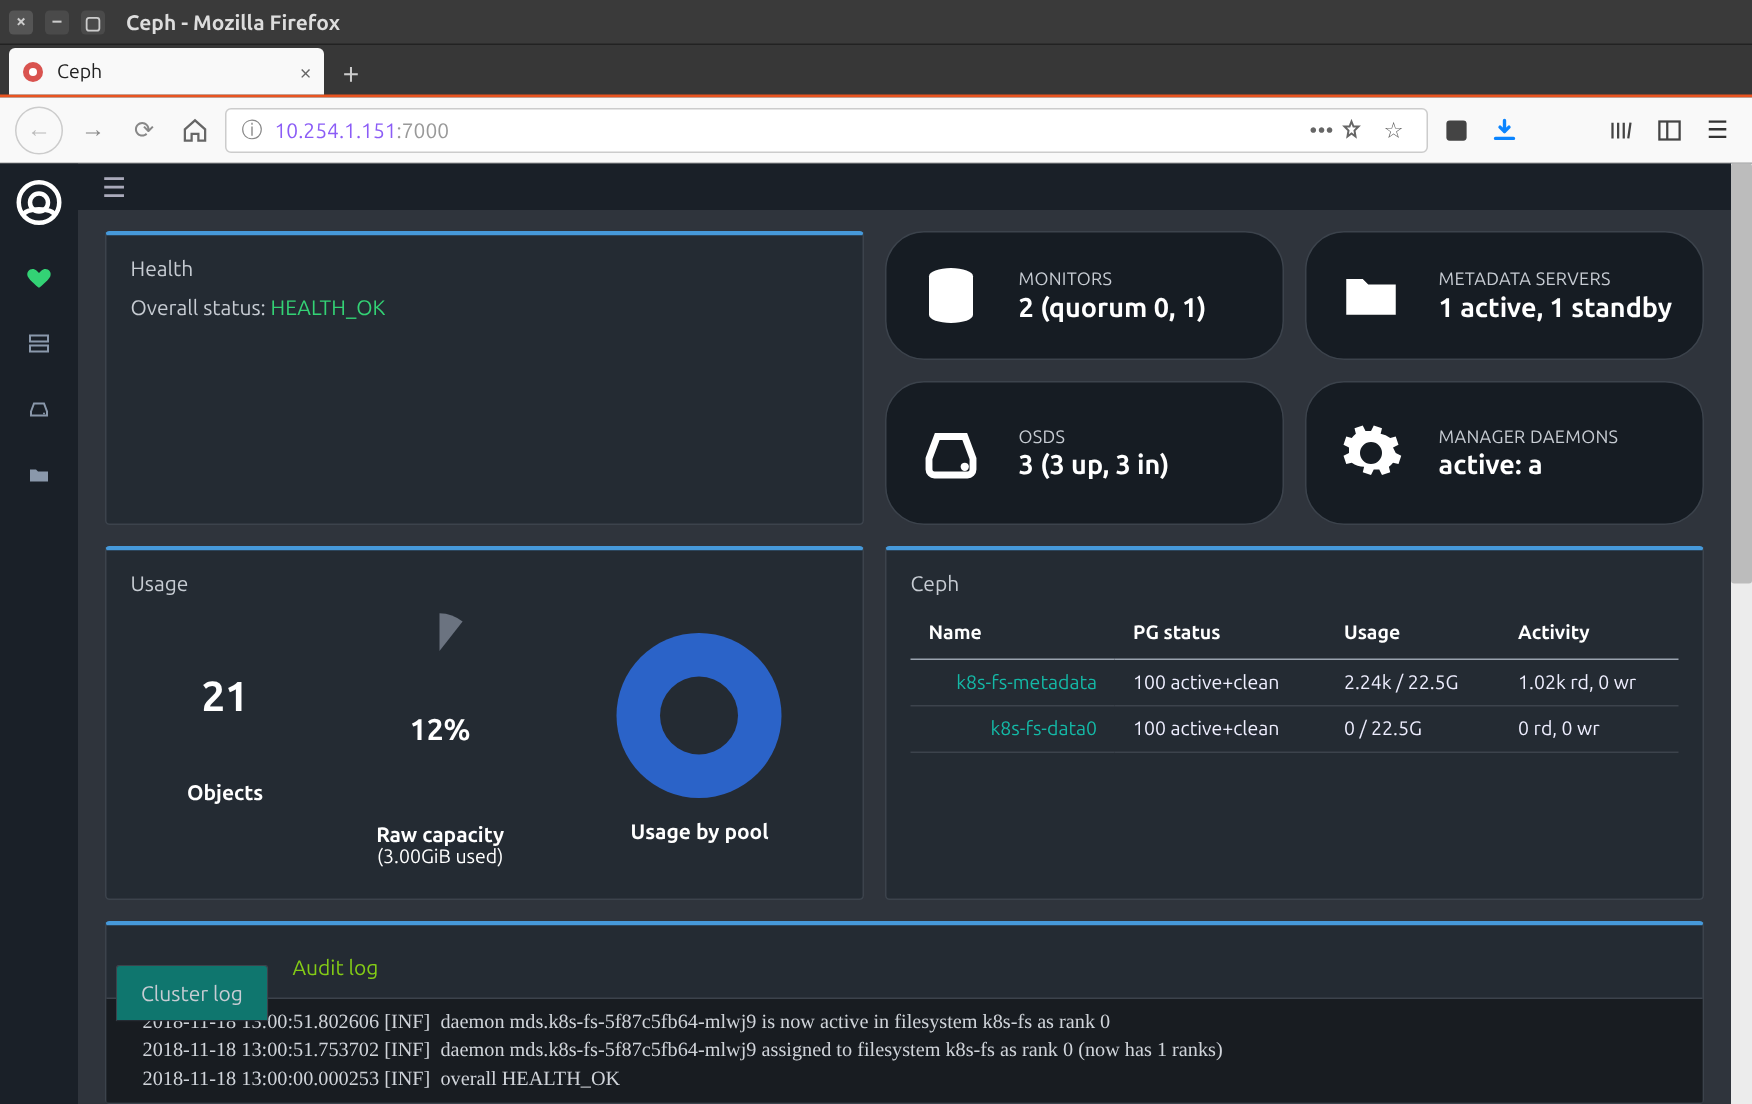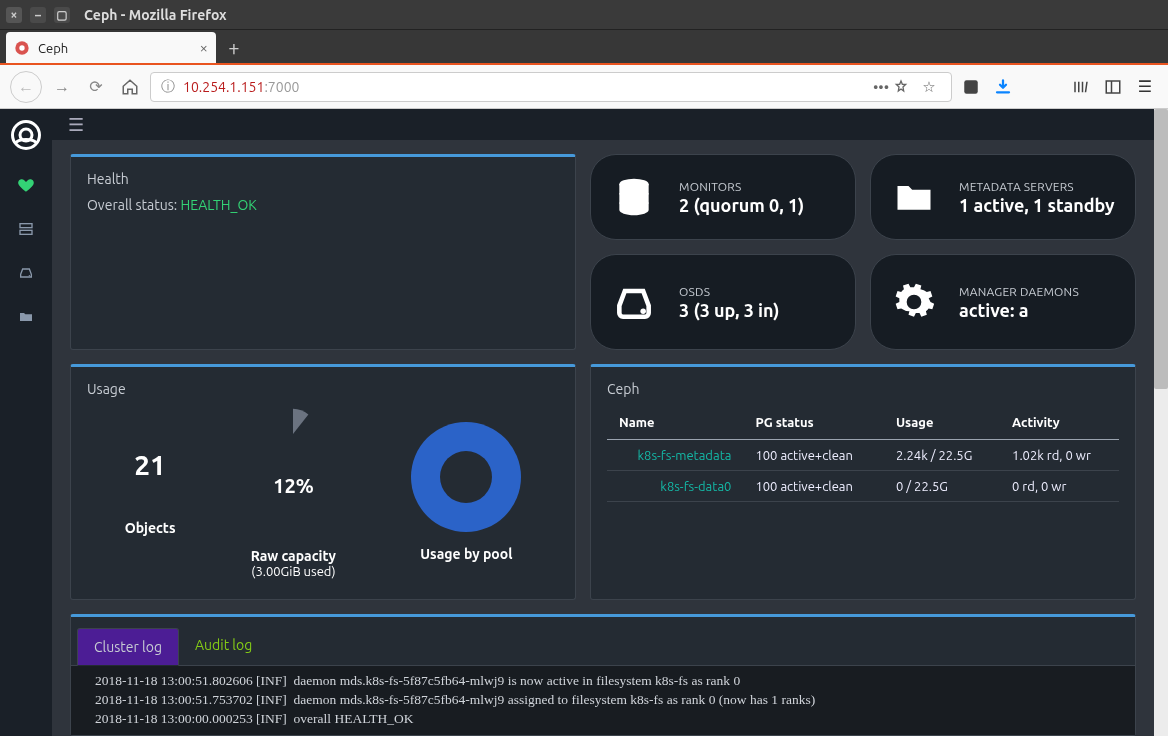--- a/index.html
+++ b/index.html
@@ -17,21 +17,21 @@
 .tab .favicon { width:16px; height:16px; margin-right:8px; }
 .tab .title { flex:1; }
 .tab .close { color:#666; font-size:15px; }
 .newtab { width:28px; height:28px; color:#ccc; font-size:20px; display:flex; align-items:center; justify-content:center; margin-left:4px; margin-bottom:2px; }
 
 
 .urlbar { height:44px; background:#f9f9f9; display:flex; align-items:center; padding:0 10px; gap:6px; border-bottom:1px solid #ccc; }
 .navicon { width:28px; height:28px; display:flex; align-items:center; justify-content:center; color:#888; border-radius:4px; }
 .urlfield { flex:1; height:30px; background:#fff; border:1px solid #ccc; border-radius:4px; display:flex; align-items:center; padding:0 10px; color:#666; font-size:14px; }
 .urlfield .info { margin-right:8px; color:#888; }
-.urlfield .host { color:#b91c1c; }
+.urlfield .host { color:#8b5cf6; }
 .urlfield .port { color:#999; }
 .urlfield .spacer{flex:1;}
 .urlfield .ricon{ width:24px; text-align:center; color:#666; font-size:15px;}
 .ext-icon { width:26px; height:26px; display:flex; align-items:center; justify-content:center; color:#333; }
 .ext-icon.dl { color:#0a84ff; font-weight:bold;}
 
 
 .viewport { position:absolute; top:109px; left:0; right:0; bottom:0; background:#2f343c; display:flex; }
 .scrollbar { width:14px; background:#ececec; display:flex; flex-direction:column; }
 .scrollbar .thumb{ background:#bcbcbc; flex:0 0 280px; margin-top:0px; border-radius:2px;}
@@ -77,21 +77,21 @@
 .pools { grid-column:2/4; grid-row:3/4; border-top:3px solid #4699da; background:#242b33;}
 table.pools-t{ width:100%; border-collapse:collapse; font-size:13px; margin-top:8px;}
 table.pools-t th{ text-align:left; font-weight:bold; color:#fff; padding:8px 12px 10px 12px; border-bottom:1px solid #9aa3af;}
 table.pools-t td{ padding:8px 12px; border-bottom:1px solid #3c434c; color:#eef;}
 table.pools-t td.name{text-align:right; color:#14b8a6;}
 .pg-ok{color:#33d275;}
 
 .logs { grid-column:1/4; grid-row:4/5; border-top:3px solid #4699da; padding:10px 0 0 0;}
 .tabrow{ display:flex; gap:0; border-bottom:1px solid #3c434c; padding:0 6px;}
 .tabbtn{ padding:10px 16px; font-size:14px; color:#84cc16; cursor:pointer;}
-.tabbtn.active{ background:#4c1d95; border:1px solid #3c434c; border-bottom:1px solid #242b33; color:#c7ccd3; position:relative; top:1px; border-radius:3px 3px 0 0;}
+.tabbtn.active{ background:#0f766e; border:1px solid #3c434c; border-bottom:1px solid #242b33; color:#c7ccd3; position:relative; top:16px; border-radius:3px 3px 0 0;}
 .logbody{ background:#181c21; font-family:Liberation Serif, serif; font-size:13.5px; line-height:1.4; color:#d0d4da; padding:6px 24px; white-space:pre;}
 svg{display:block;}
 </style>
 </head>
 <body>
 
 <div class="titlebar">
   <div class="winbtn close">×</div>
   <div class="winbtn">–</div>
   <div class="winbtn">▢</div>

